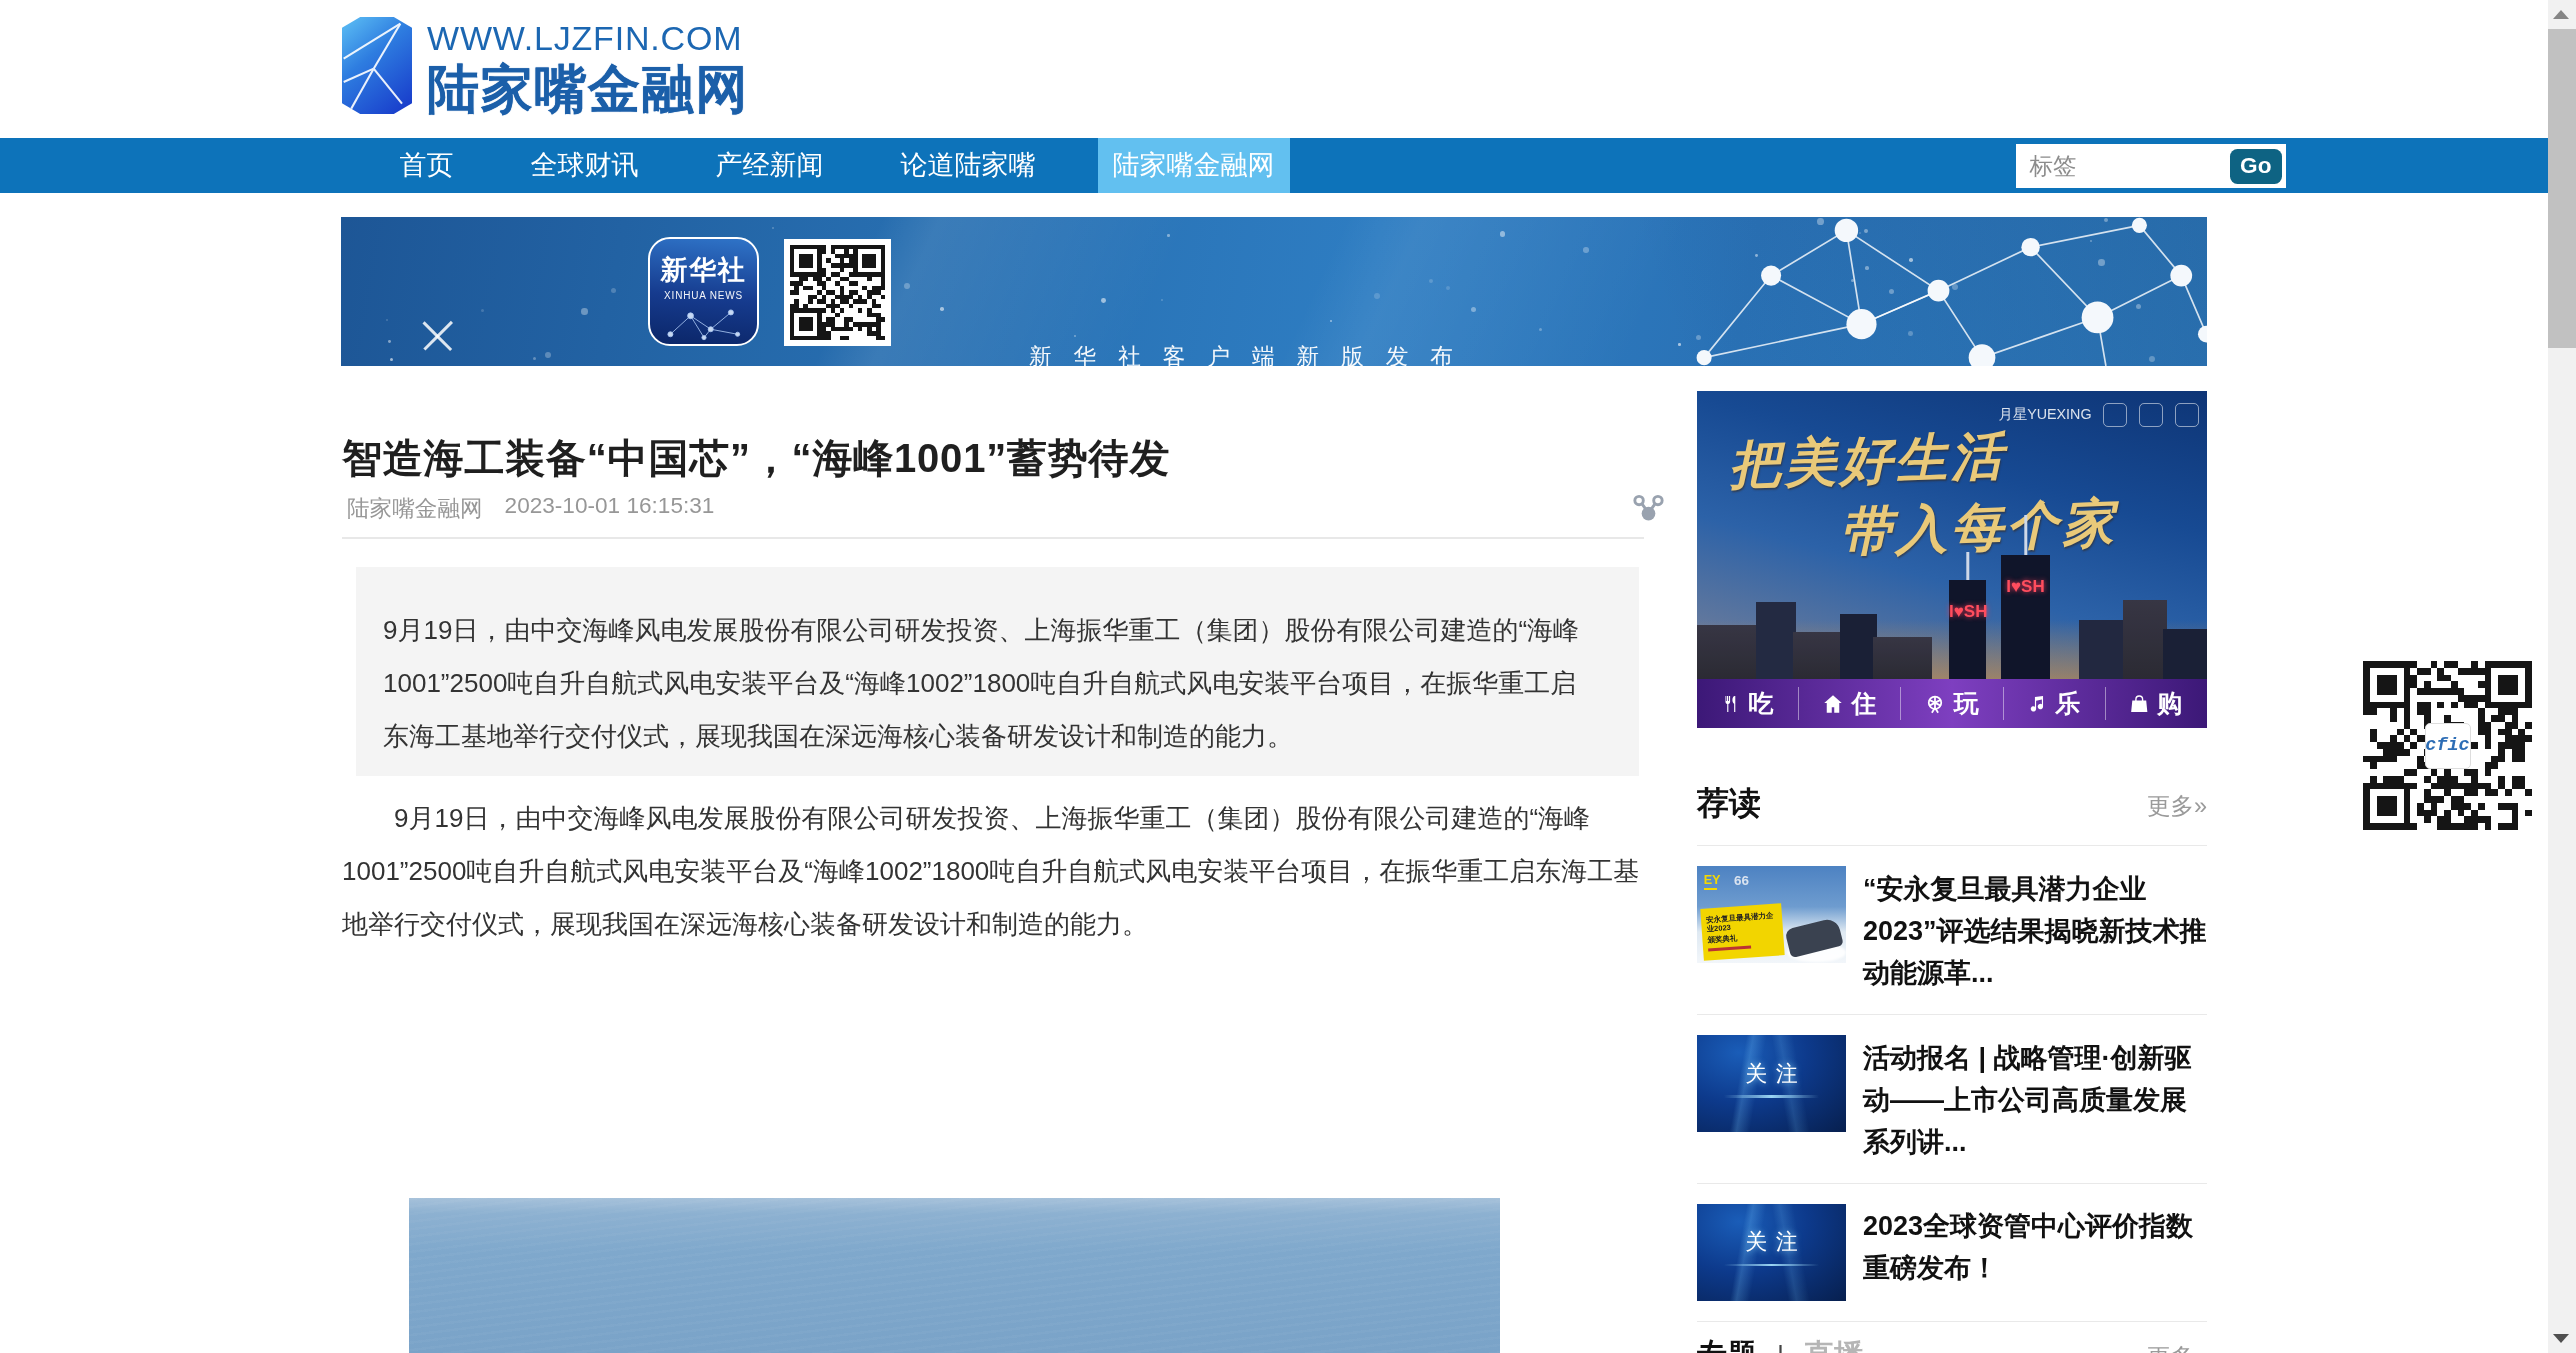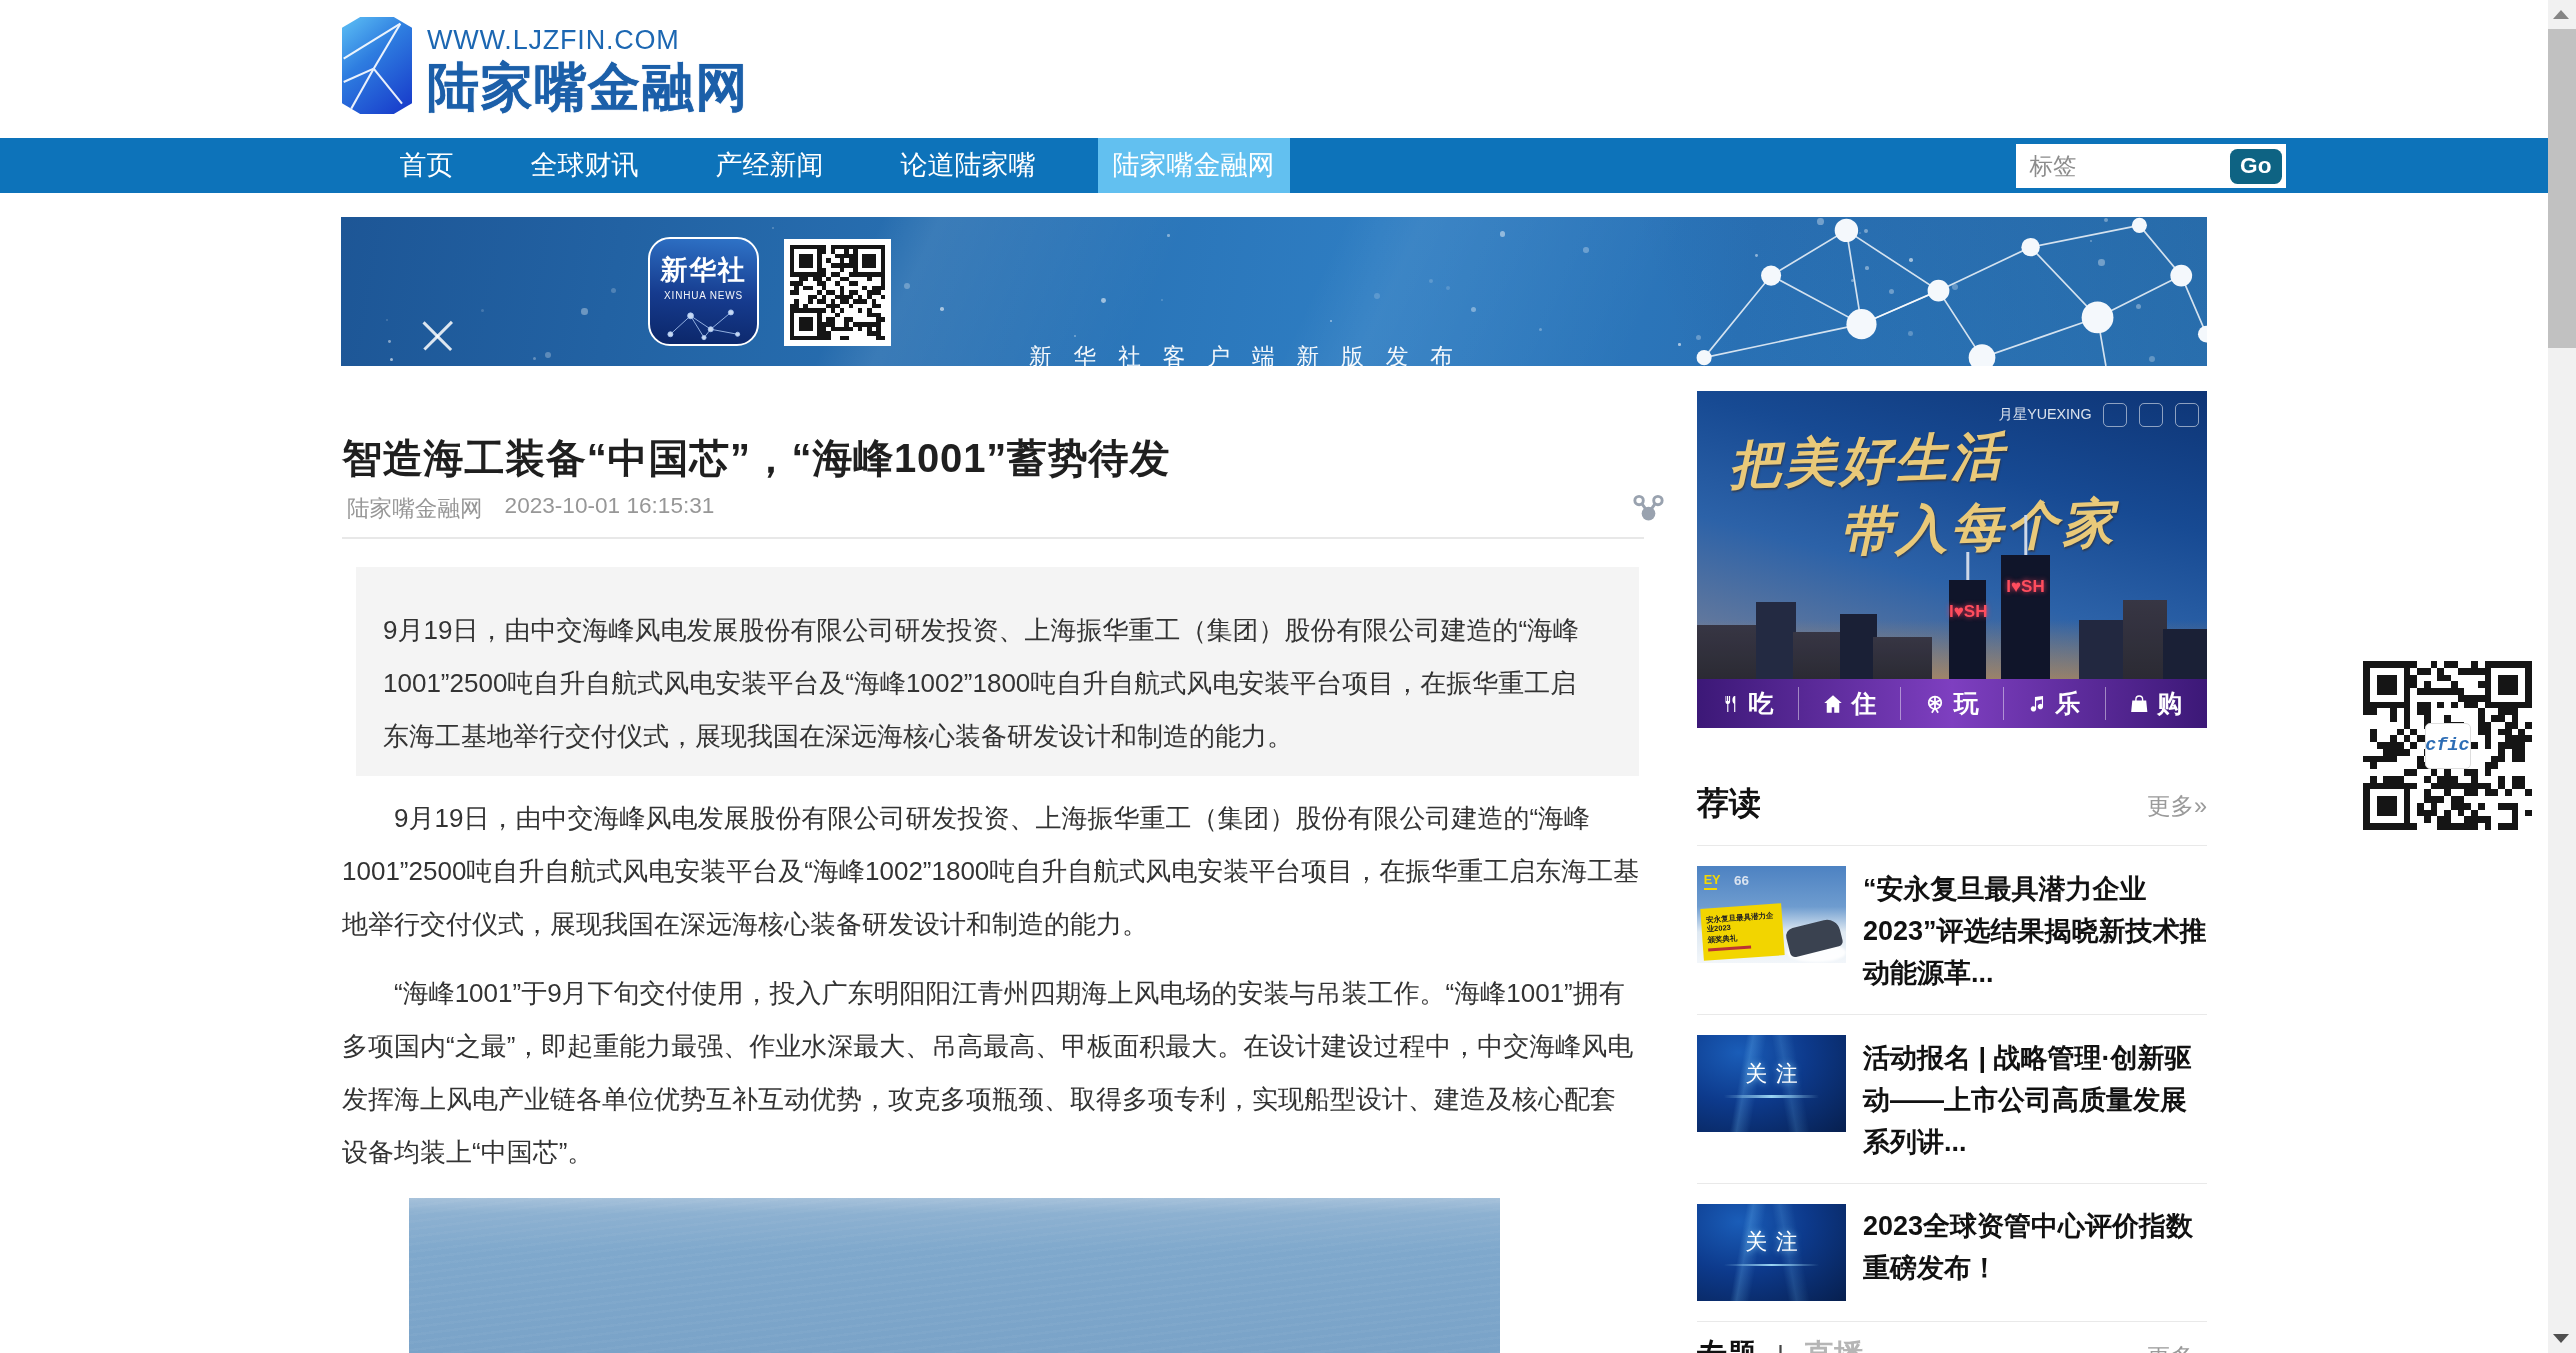--- a/index.html
+++ b/index.html
@@ -10,21 +10,21 @@
   }
   
   .header{position:absolute;left:0;top:0;width:2576px;height:138px;background:#fff;}
   .logo{position:absolute;left:342px;top:17px;display:flex;align-items:flex-start;cursor:pointer;}
   .gem{width:70px;height:97px;margin-right:15px;
     background:linear-gradient(140deg,#5ec1f5 0%,#2e7de0 40%,#1636c9 100%);
     clip-path:polygon(26% 0,74% 0,100% 11%,100% 89%,74% 100%,26% 100%,0 89%,0 11%);
     position:relative;}
   .gem svg{position:absolute;inset:0;}
   .logo-text{display:flex;flex-direction:column;}
-  .logo-url{font-size:27px;color:#1c67b2;letter-spacing:0.8px;font-weight:400;margin-top:8px;}
+  .logo-url{font-size:34px;color:#1c67b2;letter-spacing:0.8px;font-weight:400;margin-top:2px;}
   .logo-name{font-size:52px;font-weight:700;color:#1b5fa9;letter-spacing:1.7px;line-height:1.2;
     text-shadow:0 0 0.8px #1b5fa9;}
   
   .nav{position:absolute;left:0;top:138px;width:2576px;height:55px;background:#0d73ba;display:flex;align-items:stretch;padding-left:361px;box-sizing:border-box;}
   .nav-item{color:#fff;font-size:27px;line-height:55px;padding:0 15px;margin:0 23.5px;cursor:pointer;white-space:nowrap;}
   .nav-item.active{background:#62c0f0;}
   .search{position:absolute;left:2016px;top:144px;width:270px;height:44px;background:#fff;display:flex;align-items:center;}
   .search input{flex:1;border:none;outline:none;font-size:23.5px;color:#333;padding:0 0 0 13.4px;background:transparent;font-family:inherit;width:168px;}
   .search input::placeholder{color:#8c8c8c;}
   .go-btn{width:52px;height:35px;margin-right:4.2px;border:none;border-radius:7.5px;background:#0e6383;color:#fff;font-size:22.6px;font-weight:700;cursor:pointer;font-family:inherit;}
@@ -718,21 +718,20 @@
     <circle cx="12" cy="14.5" r="4.2" fill="#99a2af"></circle>
     <path d="M8 8.6l2.2 3M16 8.6l-2.2 3" stroke="#99a2af" stroke-width="1.8"></path>
   </svg>
 </div>
 <div class="a-divider"></div>
 
 <div class="a-summary">9月19日，由中交海峰风电发展股份有限公司研发投资、上海振华重工（集团）股份有限公司建造的“海峰1001”2500吨自升自航式风电安装平台及“海峰1002”1800吨自升自航式风电安装平台项目，在振华重工启东海工基地举行交付仪式，展现我国在深远海核心装备研发设计和制造的能力。</div>
 
 <div class="a-body">
   <p>9月19日，由中交海峰风电发展股份有限公司研发投资、上海振华重工（集团）股份有限公司建造的“海峰1001”2500吨自升自航式风电安装平台及“海峰1002”1800吨自升自航式风电安装平台项目，在振华重工启东海工基地举行交付仪式，展现我国在深远海核心装备研发设计和制造的能力。</p>
-  <p>“海峰1001”于9月下旬交付使用，投入广东明阳阳江青州四期海上风电场的安装与吊装工作。“海峰1001”拥有多项国内“之最”，即起重能力最强、作业水深最大、吊高最高、甲板面积最大。在设计建设过程中，中交海峰风电发挥海上风电产业链各单位优势互补互动优势，攻克多项瓶颈、取得多项专利，实现船型设计、建造及核心配套设备均装上“中国芯”。</p>
 </div>
 
 <div class="a-photo"></div>
 
 <div class="ad">
   <div class="ad-brand">
     <span>月星YUEXING</span>
     <span class="sq"></span>
     <span class="sq"></span>
     <span class="sq"></span>

